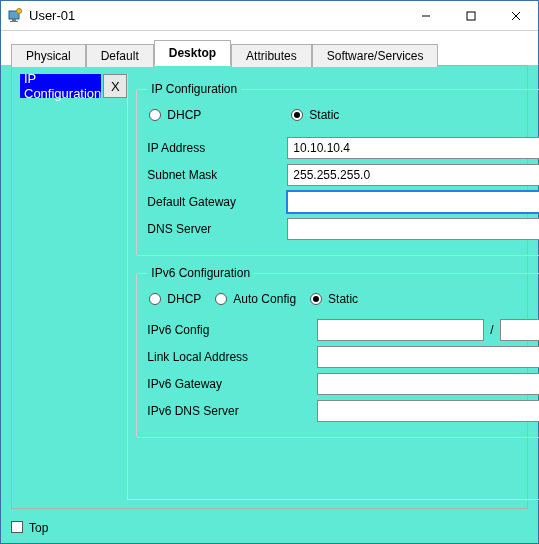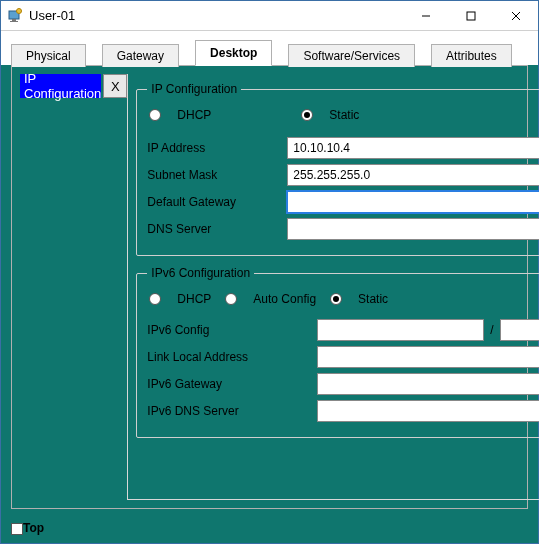--- a/index.html
+++ b/index.html
@@ -9,21 +9,21 @@
     font-size: 12px;
     background: #fff;
     color: #000;
   }
   .window {
     width: 539px;
     height: 544px;
     border: 1px solid #3a6ea5;
     display: flex;
     flex-direction: column;
-    background: #0f766e;
+    background: #5eead4;
   }
   .titlebar {
     display: flex;
     align-items: center;
     height: 30px;
     background: #fff;
     border-bottom: 1px solid #d0d0d0;
     padding: 0 0 0 6px;
   }
   .titlebar .app-icon {
@@ -44,21 +44,21 @@
     align-items: center;
     justify-content: center;
     cursor: default;
   }
   .title-controls svg { stroke: #000; stroke-width: 1; fill: none; }
 
   .tabstrip {
     display: flex;
     align-items: flex-end;
     padding: 8px 10px 0 10px;
-    gap: 16px;
+    gap: 0;
     background: #fff;
   }
   .tab {
     padding: 5px 14px 5px 14px;
     border: 1px solid #b0b0b0;
     border-bottom: none;
     background: #f0f0f0;
     font-size: 12px;
     position: relative;
     top: 1px;
@@ -128,21 +128,21 @@
   .radio-row {
     display: flex;
     align-items: center;
     gap: 30px;
     padding: 6px 2px 10px 2px;
   }
   .radio-row.compact { gap: 14px; padding-bottom: 8px;}
   .radio-ctrl {
     display: flex;
     align-items: center;
-    gap: 16px;
+    gap: 6px;
     cursor: default;
   }
   .radio {
     width: 12px; height: 12px;
     border: 1px solid #555;
     border-radius: 50%;
     display: inline-flex;
     align-items: center;
     justify-content: center;
     background: #fff;
@@ -179,24 +179,23 @@
   }
   .slash {
     padding: 0 6px;
   }
   .inp.prefix {
     width: 70px;
     flex: none;
   }
   .bottom-bar {
     display: flex;
-    align-items: flex-end;
+    align-items: flex-start;
     padding: 4px 10px 8px 10px;
-    gap: 0;
-    font-weight: bold;
+    gap: 6px;
   }
   .checkbox {
     width: 12px; height: 12px;
     border: 1px solid #555;
     background: #fff;
     display: inline-block;
   }
 </style>
 </head>
 <body>
@@ -227,24 +226,24 @@
         <svg width="10" height="10">
             <line x1="1" y1="1" x2="9" y2="9"></line>
             <line x1="9" y1="1" x2="1" y2="9"></line>
           </svg>
       </div>
     </div>
   </div>
 
   <div class="tabstrip">
     <div class="tab">Physical</div>
-    <div class="tab">Gateway</div>
+    <div class="tab">Default</div>
     <div class="tab active">Desktop</div>
+    <div class="tab">Attributes</div>
     <div class="tab">Software/Services</div>
-    <div class="tab">Attributes</div>
   </div>
 
   <div class="tab-panel-wrap">
     <div class="panel-head">
       <div class="panel-title">IP Configuration</div>
       <div class="panel-close">X</div>
     </div>
     <div class="panel-body">
 
       <fieldset class="group ipv4">

